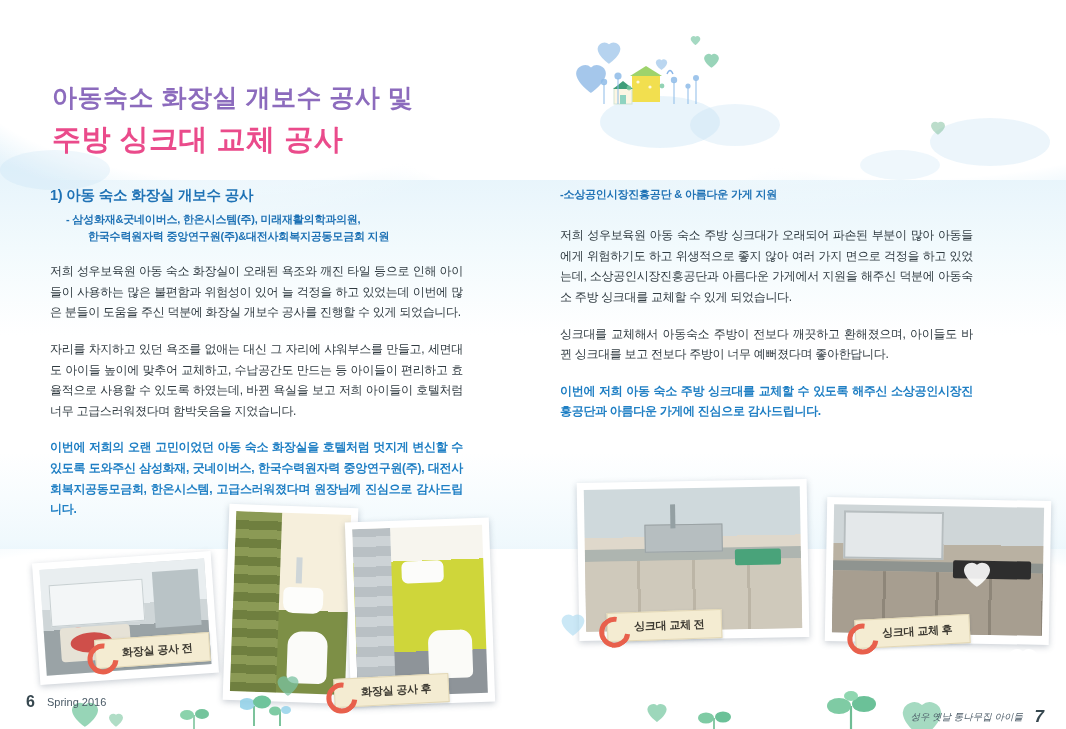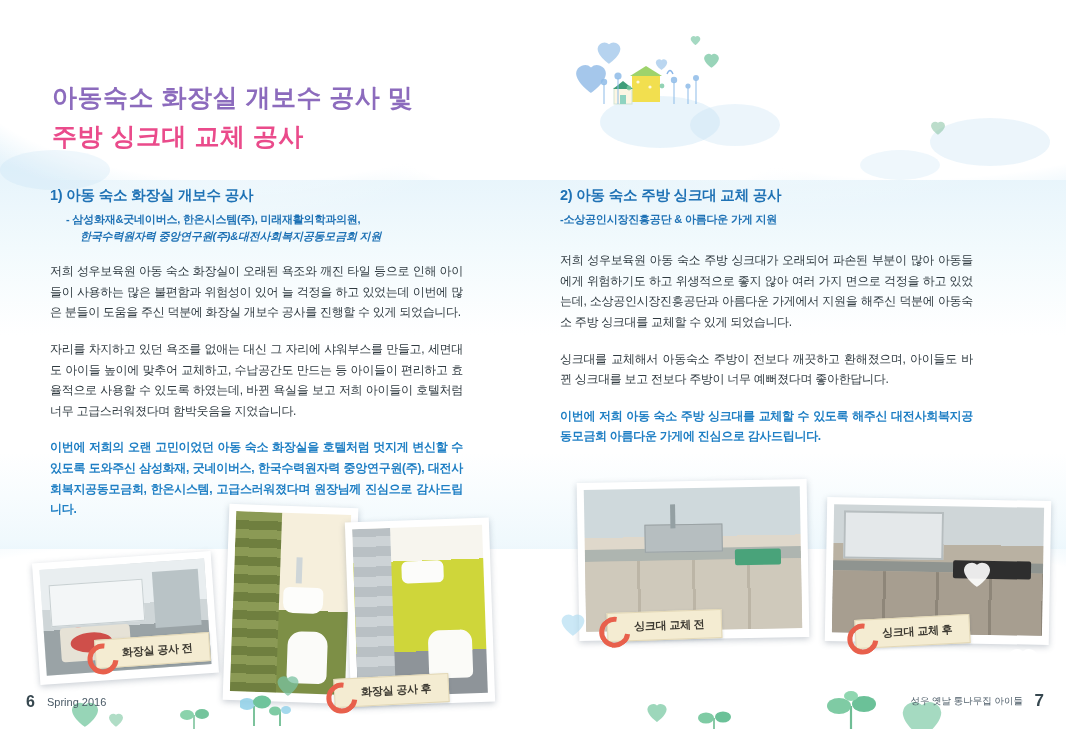--- a/index.html
+++ b/index.html
@@ -34,21 +34,21 @@
   .heartbox{position:absolute;}
   .heartbox svg{display:block;}
   
   .title{
     position:absolute;left:52px;top:78px;width:520px;
     font-size:25px;font-weight:700;line-height:1.55;letter-spacing:.5px;
     background:linear-gradient(90deg,#8e6fc4 0%,#a governor 0%);
   }
   .title-line{display:block;font-weight:700;}
   .t1{color:#8c6bbd;font-size:25px;}
-  .t2{color:#ea4b8b;font-size:25px;}
+  .t2{color:#ea4b8b;font-size:29px;}
   
   .col{position:absolute;top:186px;width:430px;}
   .col-left{left:50px;}
   .col-right{left:560px;}
   h3.sec{
     margin:0 0 6px 0;font-size:14.5px;font-weight:700;color:#1f72b5;letter-spacing:-.2px;
   }
   .sub{
     margin:0 0 0 16px;font-size:11px;color:#1f72b5;font-weight:600;line-height:1.55;letter-spacing:-.2px;
   }
@@ -74,21 +74,21 @@
     position:absolute;left:-9px;top:50%;margin-top:-11px;width:21px;height:21px;
     border:5px solid #e8604c;border-radius:50%;border-right-color:transparent;
     transform:rotate(-35deg);
   }
   
   .footer-left{
     position:absolute;left:26px;bottom:18px;color:#4a5a66;font-size:11px;
   }
   .footer-left .pg{font-size:16px;font-weight:700;color:#36474f;margin-right:9px;vertical-align:-1px;}
   .footer-right{
-    position:absolute;right:22px;bottom:18px;color:#4a5a66;font-size:9.5px;
+    position:absolute;right:22px;bottom:2px;color:#4a5a66;font-size:9.5px;font-style:italic;
   }
   .footer-right .pg{font-size:17px;font-weight:700;color:#36474f;margin-left:9px;vertical-align:-2px;}
   .sprout{position:absolute;}
   .giftbox{position:absolute;}
 </style>
 </head>
 <body>
 
 <div class="page">
 
@@ -177,34 +177,33 @@
   </div>
 
   <div class="title">
     <span class="title-line t1">아동숙소 화장실 개보수 공사 및</span>
     <span class="title-line t2">주방 싱크대 교체 공사</span>
   </div>
 
   <div class="col col-left">
     <h3 class="sec">1) 아동 숙소 화장실 개보수 공사</h3>
     <div class="sub">- 삼성화재&amp;굿네이버스, 한온시스템(주), 미래재활의학과의원,</div>
-    <div class="sub" style="margin-left:30px;font-style:italic;">한국수력원자력 중앙연구원(주)&amp;대전사회복지공동모금회 지원</div>
+    <div class="sub" style="margin-left:38px;">한국수력원자력 중앙연구원(주)&amp;대전사회복지공동모금회 지원</div>
 
     <p class="body">저희 성우보육원 아동 숙소 화장실이 오래된 욕조와 깨진 타일 등으로 인해 아이들이 사용하는 많은 불편함과 위험성이 있어 늘 걱정을 하고 있었는데 이번에 많은 분들이 도움을 주신 덕분에 화장실 개보수 공사를 진행할 수 있게 되었습니다.</p>
     <p class="body">자리를 차지하고 있던 욕조를 없애는 대신 그 자리에 샤워부스를 만들고, 세면대도 아이들 높이에 맞추어 교체하고, 수납공간도 만드는 등 아이들이 편리하고 효율적으로 사용할 수 있도록 하였는데, 바뀐 욕실을 보고 저희 아이들이 호텔처럼 너무 고급스러워졌다며 함박웃음을 지었습니다.</p>
     <p class="body accent">이번에 저희의 오랜 고민이었던 아동 숙소 화장실을 호텔처럼 멋지게 변신할 수 있도록 도와주신 삼성화재, 굿네이버스, 한국수력원자력 중앙연구원(주), 대전사회복지공동모금회, 한온시스템, 고급스러워졌다며 원장님께 진심으로 감사드립니다.</p>
   </div>
 
   <div class="col col-right">
-    <h3 class="sec">2) 아동 숙소 주방 싱크대 교체 공사</h3>
     <div class="sub tight">-소상공인시장진흥공단 &amp; 아름다운 가게 지원</div>
 
     <p class="body" style="margin-top:22px;">저희 성우보육원 아동 숙소 주방 싱크대가 오래되어 파손된 부분이 많아 아동들에게 위험하기도 하고 위생적으로 좋지 않아 여러 가지 면으로 걱정을 하고 있었는데, 소상공인시장진흥공단과 아름다운 가게에서 지원을 해주신 덕분에 아동숙소 주방 싱크대를 교체할 수 있게 되었습니다.</p>
     <p class="body">싱크대를 교체해서 아동숙소 주방이 전보다 깨끗하고 환해졌으며, 아이들도 바뀐 싱크대를 보고 전보다 주방이 너무 예뻐졌다며 좋아한답니다.</p>
-    <p class="body accent">이번에 저희 아동 숙소 주방 싱크대를 교체할 수 있도록 해주신 대전사회복지공동모금회 아름다운 가게에 진심으로 감사드립니다.</p>
+    <p class="body accent">이번에 저희 아동 숙소 주방 싱크대를 교체할 수 있도록 해주신 소상공인시장진흥공단과 아름다운 가게에 진심으로 감사드립니다.</p>
   </div>
 
   <div class="white-bottom"></div>
 
   <div class="photo" style="left:36px;top:557px;transform:rotate(-4deg);">
     <div class="img" style="width:165px;height:106px;
       background:
         radial-gradient(circle at 22% 72%, #d9534f 0 16px, rgba(0,0,0,0) 17px),
         linear-gradient(180deg,#e9eef0 0 38%, #cfd6d8 38% 58%, #9aa3a6 58% 100%),
         linear-gradient(90deg,#e8edee 0 55%, #d2d8da 55% 100%);">

